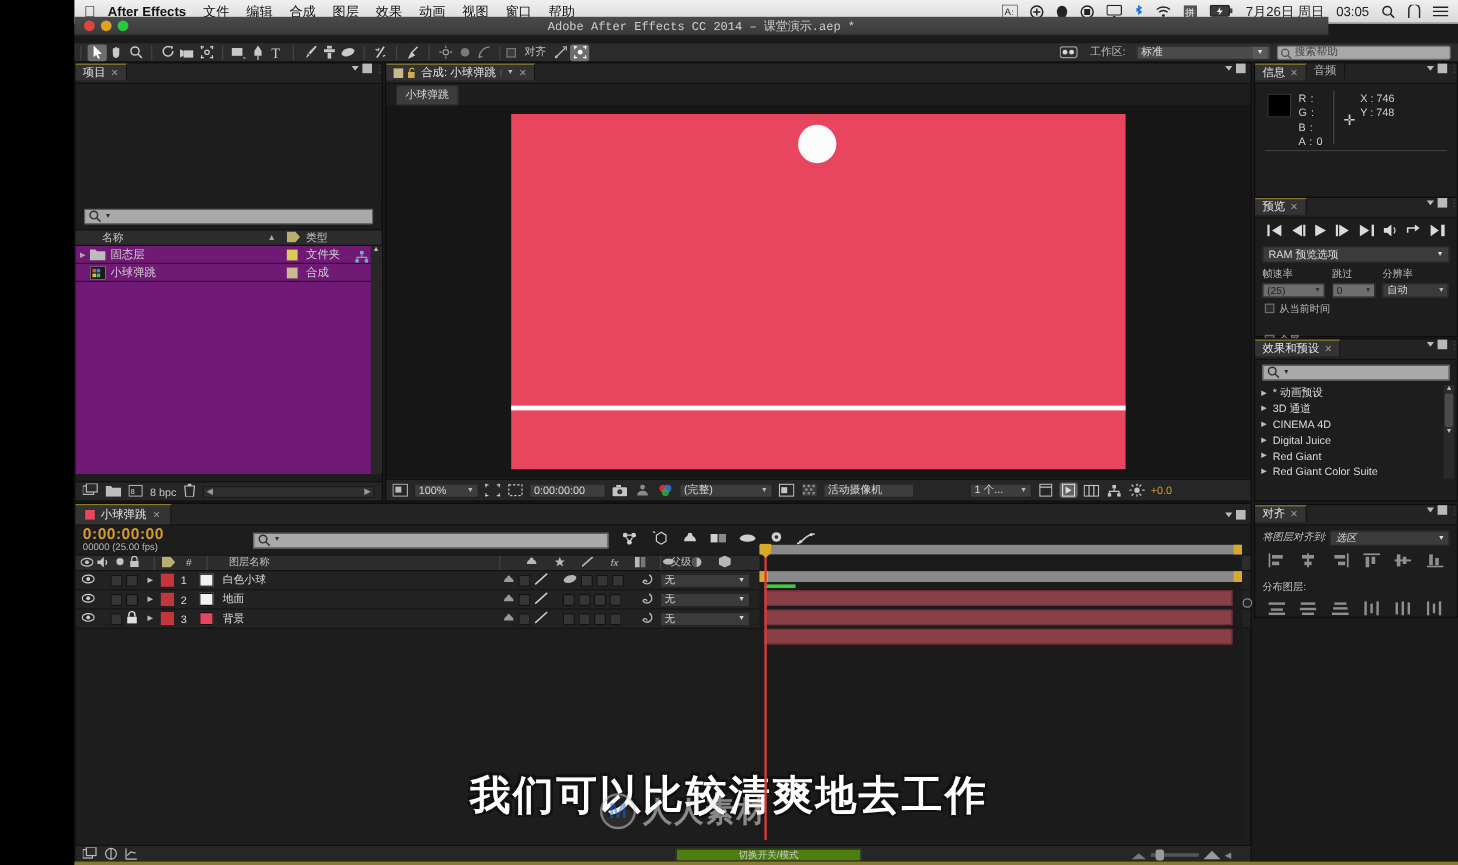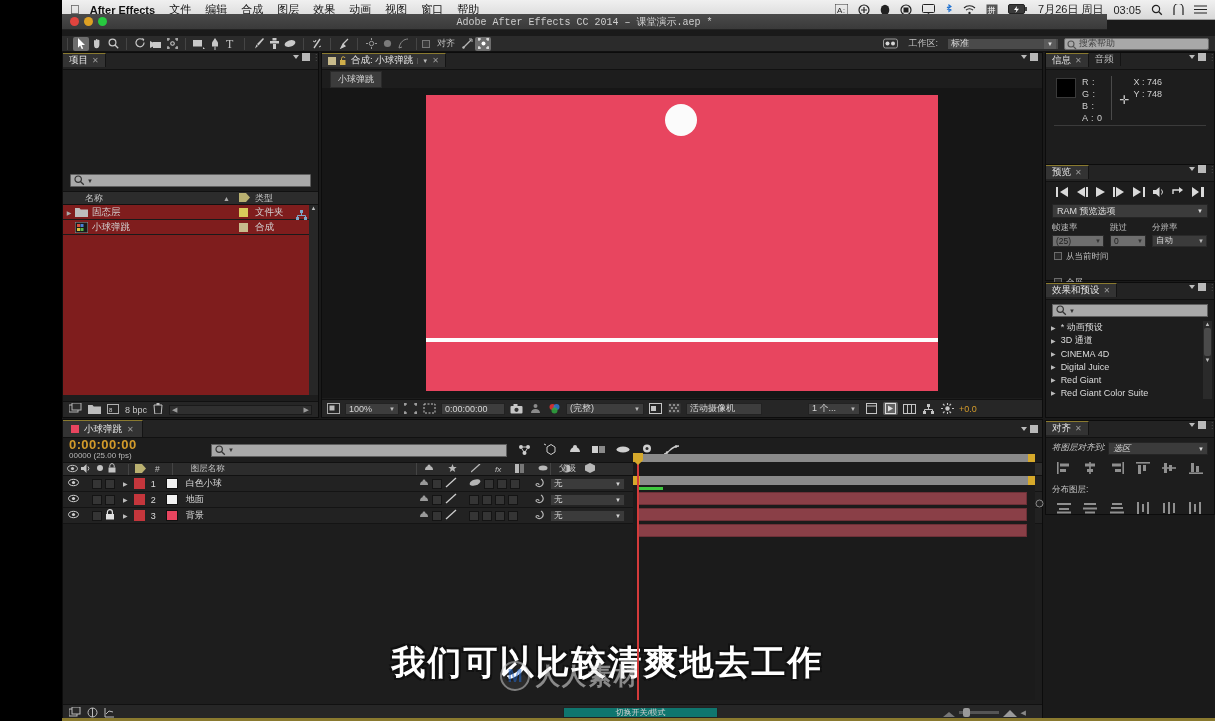--- a/index.html
+++ b/index.html
@@ -97,21 +97,21 @@
   .proj-colhdr .tagi{ position:absolute; left:176px; }
   .proj-colhdr .c-type{ position:absolute; left:192px; }
   .proj-row{
     height:15px; display:flex; align-items:center; font-size:9.5px; color:#d2d2d2;
     position:relative; border-bottom:1px solid #1a1a1a;
   }
   .proj-row .twirl{ width:12px; text-align:center; font-size:6px; color:#aaa; }
   .proj-row .ico-box{ width:13px; height:11px; margin-right:4px; }
   .proj-row .swatch{ position:absolute; left:176px; width:9px; height:9px; }
   .proj-row .ptype{ position:absolute; left:192px; }
-  .proj-body{ height:190px; background:#7f1d1d; position:relative; overflow:hidden; }
+  .proj-body{ height:190px; background:#701a75; position:relative; overflow:hidden; }
   .proj-scroll{ position:absolute; right:0; top:0; width:9px; height:100%; background:#272727; }
   .proj-foot{
     position:absolute; bottom:0; left:0; right:0; height:16px; background:#262626;
     border-top:1px solid #111; display:flex; align-items:center; gap:6px; padding:0 6px;
     font-size:9px; color:#c7c7c7;
   }
   .proj-foot .sbar{ flex:1; height:10px; background:#2f2f2f; border:1px solid #1a1a1a; display:flex; align-items:center; justify-content:space-between; padding:0 2px; color:#999; font-size:7px;}
 
   
   #comp{ left:321px; top:52px; width:722px; height:366px; }
@@ -209,21 +209,21 @@
           font-size:8px; color:#c9c9c9; }
   .ruler .tick{ position:absolute; top:10px; width:1px; height:4px; background:#888; }
   .ruler .lab{ position:absolute; top:1px; }
   .workbar{ position:absolute; left:0; right:0; top:0; height:8px; background:#8a8a8a; }
   .workbar2{ position:absolute; left:0; right:0; top:22px; height:9px; background:#8a8a8a; }
   .wb-cap{ position:absolute; top:0; width:7px; height:100%; background:#d6a92b; }
   .bar{ position:absolute; left:4px; right:8px; height:13px; background:#8a3f47; border:1px solid #6d3037;}
   .greenbar{ position:absolute; left:4px; width:26px; height:3px; background:#3ec93e; top:33px; }
   .tlfoot{ position:absolute; left:0; right:0; bottom:0; height:16px; background:#262626;
            border-top:1px solid #111; display:flex; align-items:center; gap:6px; padding:0 6px; }
-  .switchbtn{ position:absolute; left:500px; width:155px; height:11px; background:#0f766e;
+  .switchbtn{ position:absolute; left:500px; width:155px; height:11px; background:#4d7c0f;
               border:1px solid #222; font-size:8px; color:#cfcfcf; display:flex;
               align-items:center; justify-content:center; }
   .zoomsl{ position:absolute; right:16px; display:flex; align-items:center; gap:4px; }
 
   
   .playhead{ position:absolute; left:4px; top:0; bottom:0; width:2px; background:#d43b3b; z-index:9; }
   .ph-cap{ position:absolute; left:-4px; top:-1px; width:10px; height:12px; background:#d6a92b;
            clip-path:polygon(0 0,100% 0,100% 60%,50% 100%,0 60%); }
 
   
@@ -1066,21 +1066,21 @@
             <path d="M1.8 4.5V2.8a2.2 2.2 0 014.4 0v1.7" fill="none" stroke="#c4c4c4"></path>
             <rect x="0.5" y="4.5" width="7" height="5" fill="#c4c4c4"></rect>
           </svg></span>
       <span style="width:12px;"></span>
       <span style="border-left:1px solid #444;padding-left:6px;">
         <svg width="11" height="9" viewBox="0 0 11 9">
             <path d="M0 0h7l4 4.5L7 9H0z" fill="#b9b070"></path>
           </svg></span>
       <span style="padding-left:9px;">#</span>
       <span style="padding-left:18px;border-left:1px solid #444;margin-left:12px;">图层名称</span>
-      <span style="position:absolute;left:353px;display:flex;gap:14px;align-items:center;border-left:1px solid #444;padding-left:7px;">
+      <span style="position:absolute;left:353px;display:flex;gap:14px;align-items:center;border-left:1px solid #444;padding-left:21px;">
         <span><svg width="10" height="8" viewBox="0 0 10 8">
               <path d="M1 6a4 4 0 018 0z" fill="#b8b8b8"></path>
               <circle cx="5" cy="2" r="1.5" fill="#b8b8b8"></circle>
             </svg></span>
         <span><svg width="9" height="9" viewBox="0 0 9 9">
               <path d="M4.5 0l1.2 3h3l-2.4 2 .9 3-2.7-1.8L1.8 8l.9-3-2.4-2h3z" fill="#b8b8b8"></path>
             </svg></span>
         <span><svg width="10" height="9" viewBox="0 0 10 9">
               <path d="M0 8L9 0" stroke="#b8b8b8" stroke-width="1.3"></path>
             </svg></span>

